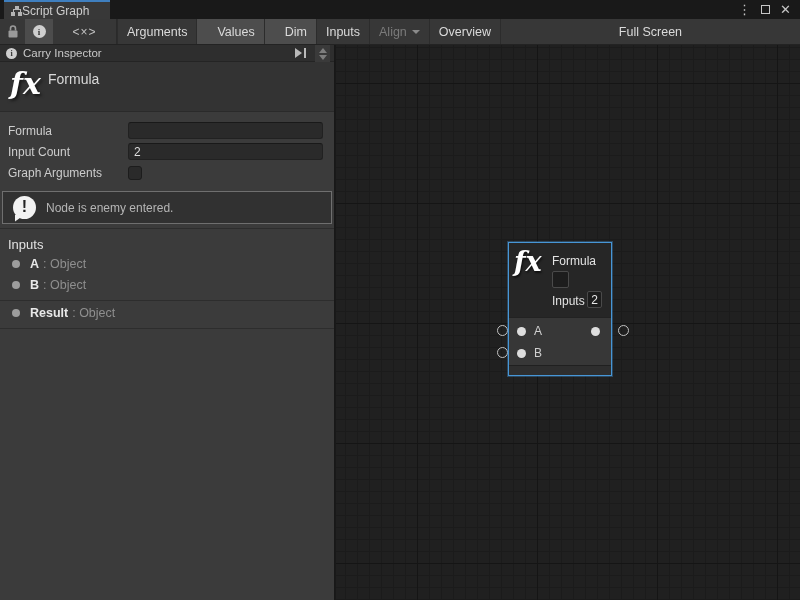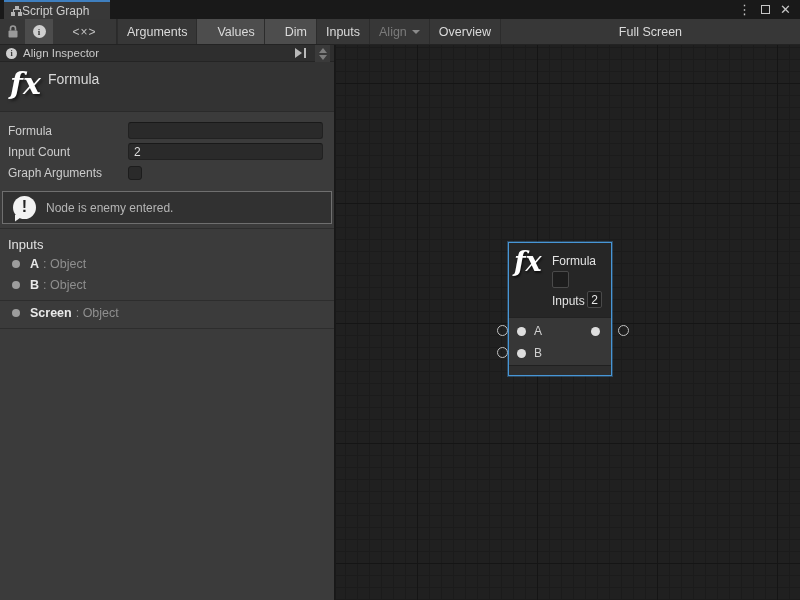--- a/index.html
+++ b/index.html
@@ -196,21 +196,21 @@
       </div>
     <div class="tbtn">
         <span>Full Screen</span>
       </div>
   </div>
 </div>
 
 <div class="inspector">
   <div class="insp-header">
     <span class="info-circle">i</span>
-    <span>Align Inspector</span>
+    <span>Carry Inspector</span>
     <span class="dock-icon">
         <span class="tri"></span>
         <span class="bar"></span>
       </span>
     <span class="spinner">
         <span class="up"></span>
         <span class="dn"></span>
       </span>
   </div>
 
@@ -254,21 +254,21 @@
   <div class="port-row">
     <span class="pdot"></span>
     <span class="pname">B</span>
     <span class="ptype">: Object</span>
   </div>
   <div class="after-rows"></div>
   <div class="sep"></div>
 
   <div class="port-row">
     <span class="pdot"></span>
-    <span class="pname">Screen</span>
+    <span class="pname">Result</span>
     <span class="ptype">: Object</span>
   </div>
   <div class="after-rows"></div>
   <div class="sep"></div>
 </div>
 
 <div class="canvas">
 
   <span class="hollow l1"></span>
   <span class="hollow l2"></span>

